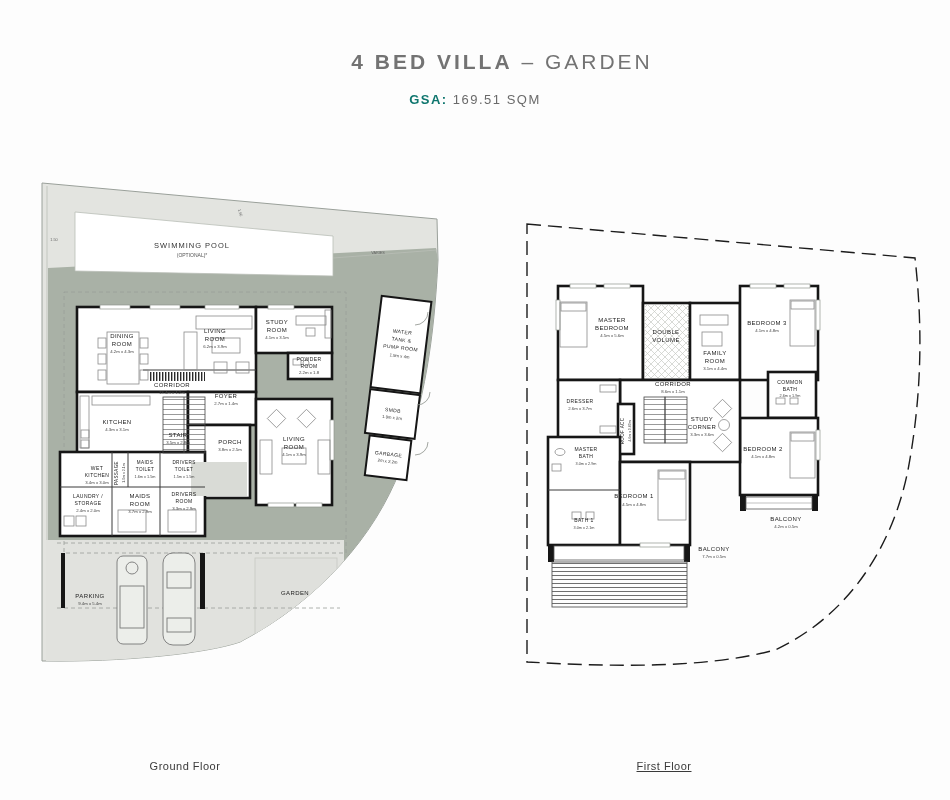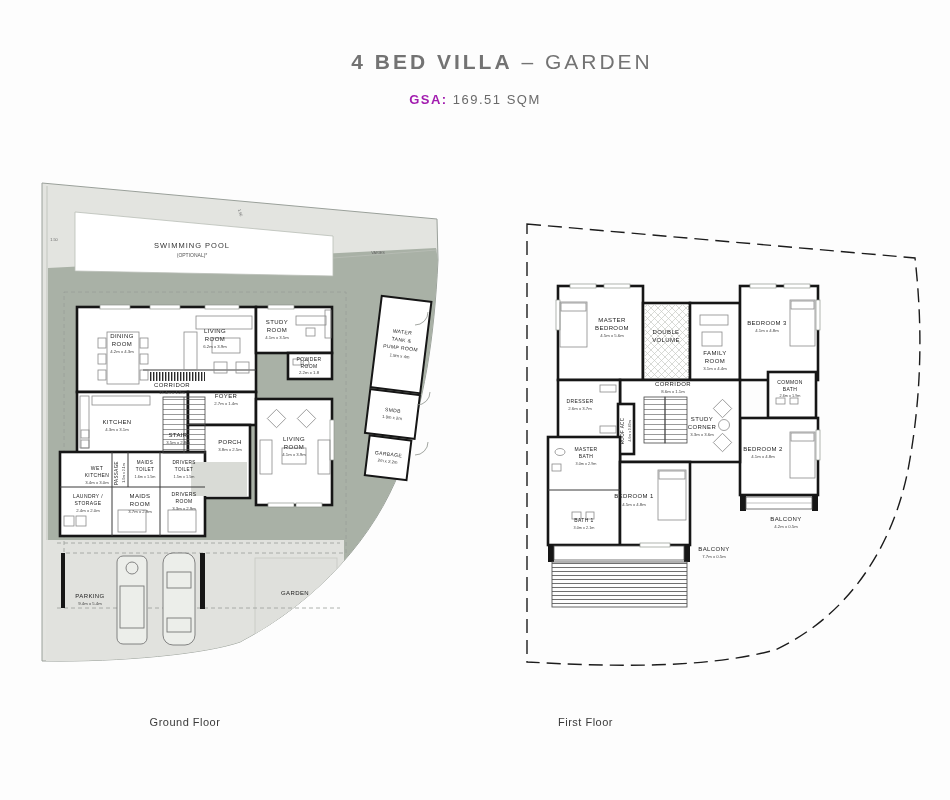--- a/index.html
+++ b/index.html
@@ -3,24 +3,24 @@
 <meta charset="utf-8">
 <style>
   html,body{margin:0;padding:0;background:#fff;}
   .canvas{position:relative;width:950px;height:800px;background:#fdfdfd;overflow:hidden;
           font-family:"Liberation Sans",sans-serif;}
   .title{position:absolute;top:50px;left:0;width:950px;text-align:center;
          font-size:21px;letter-spacing:3px;color:#737373;padding-left:27px;}
   .title .bold{font-weight:bold;}
   .gsa{position:absolute;top:92px;left:0;width:950px;text-align:center;
        font-size:13px;letter-spacing:1.5px;color:#6a6a6a;}
-  .gsa .bold{font-weight:bold;color:#a21caf;}
-  .caption{position:absolute;font-size:11px;color:#3a3a3a;letter-spacing:.5px;}
+  .gsa .bold{font-weight:bold;color:#0f766e;}
+  .caption{position:absolute;font-size:11px;color:#3a3a3a;letter-spacing:.5px;margin-top:44px;}
   .cap-ground{top:716px;left:95px;width:180px;text-align:center;}
-  .cap-first{top:716px;left:558px;width:180px;}
+  .cap-first{top:716px;left:574px;width:180px;text-align:center;text-decoration:underline;}
   svg text{font-family:"Liberation Sans",sans-serif;fill:#222;}
   .rn{font-size:6px;letter-spacing:.4px;}
   .rd{font-size:4.3px;fill:#444;}
   .tiny{font-size:3.8px;fill:#666;}
   .site-big{font-size:7.5px;letter-spacing:1px;fill:#333;}
   .site-sm{font-size:5px;fill:#555;}
 </style>
 </head>
 <body>
 

